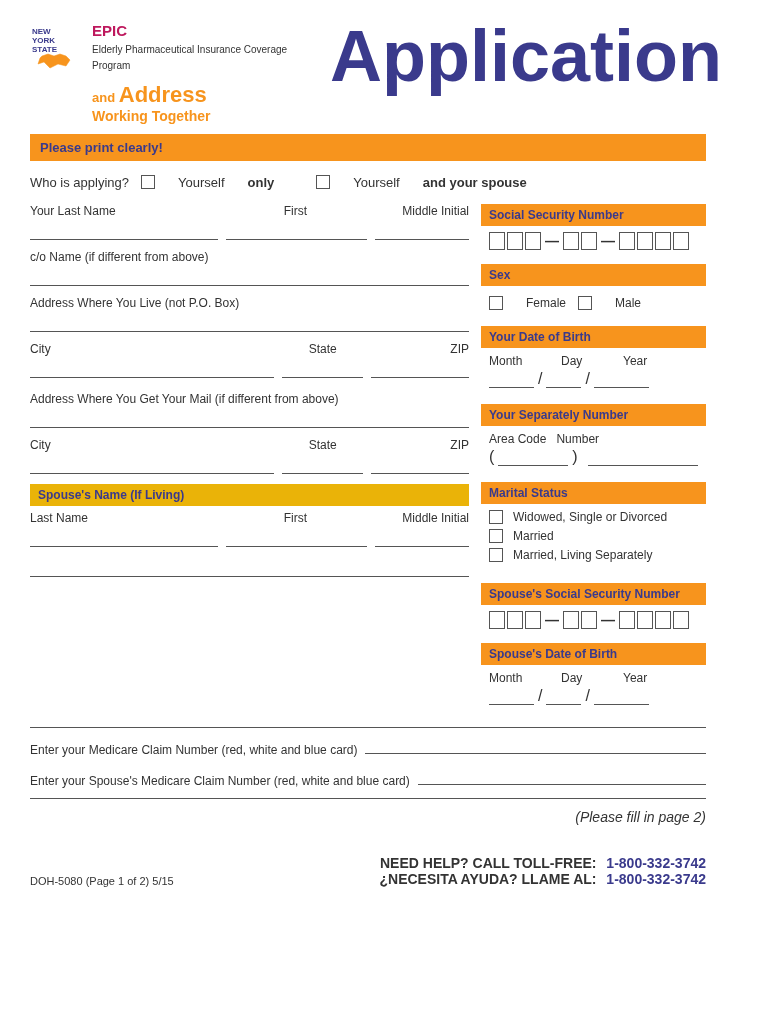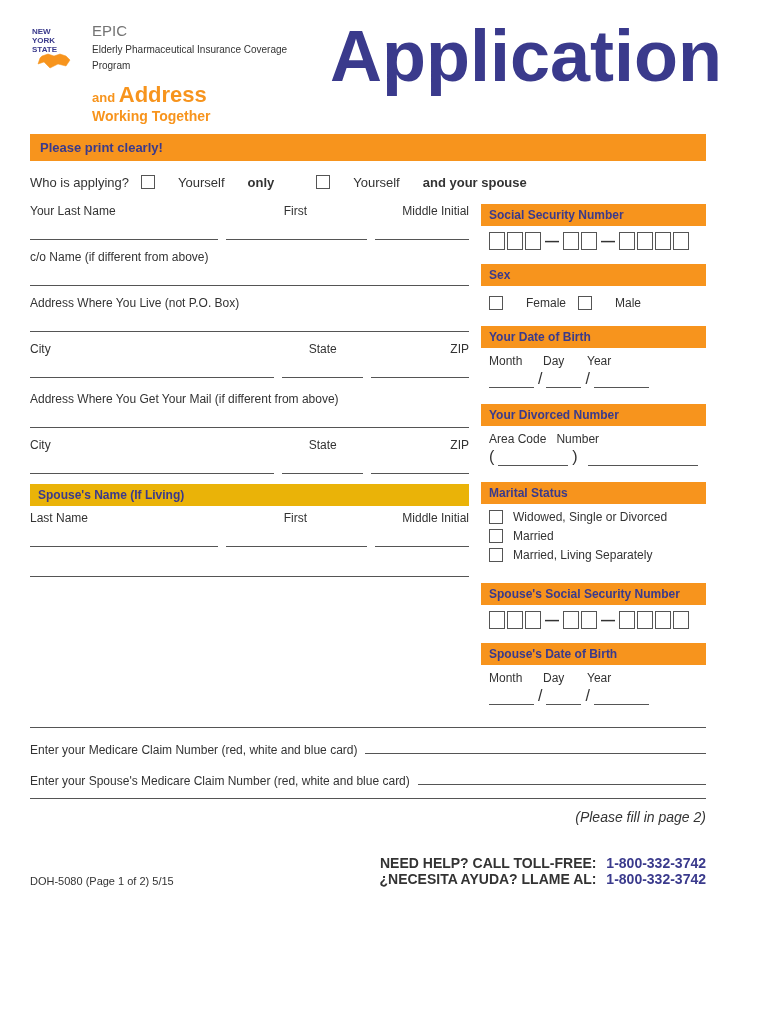--- a/index.html
+++ b/index.html
@@ -36,22 +36,22 @@
       margin-right: 10px;
       flex-shrink: 0;
     }
     .epic-text {
       font-size: 11px;
       color: #333;
       line-height: 1.4;
     }
     .epic-text .epic-title {
       font-size: 15px;
-      font-weight: normal;
-      color: #737373;
+      font-weight: bold;
+      color: #be185d;
     }
     .and-medicare {
       margin-top: 8px;
     }
     .and-word {
       color: #f7941d;
       font-size: 13px;
       font-weight: bold;
     }
     .medicare-word {
@@ -151,21 +151,21 @@
       align-items: center;
       gap: 12px;
       padding: 4px 8px 8px 8px;
       font-size: 12px;
     }
     .dob-section {
       padding: 0 8px 8px 8px;
     }
     .dob-labels {
       display: flex;
-      gap: 4px;
+      gap: 22px;
       font-size: 12px;
       margin-bottom: 2px;
     }
     .dob-labels .dob-month { width: 50px; }
     .dob-labels .dob-day { width: 40px; }
     .dob-labels .dob-year { flex: 1; }
     .dob-lines {
       display: flex;
       align-items: center;
       font-size: 14px;
@@ -458,21 +458,21 @@
             <div class="dob-line-field dob-line-month"></div>
             <span class="dob-slash">/</span>
             <div class="dob-line-field dob-line-day"></div>
             <span class="dob-slash">/</span>
             <div class="dob-line-field dob-line-year"></div>
           </div>
         </div>
       </div>
 
       <div class="right-section">
-        <div class="right-section-header">Your Divorced Number</div>
+        <div class="right-section-header">Your Separately Number</div>
         <div class="phone-section">
           <div class="phone-labels">
             <span>Area Code</span>
             <span>Number</span>
           </div>
           <div class="phone-row">
             <span class="phone-paren">(</span>
             <div class="phone-box-area"></div>
             <span class="phone-paren">)</span>
             <div style="border-bottom:1.5px solid #555; flex:1; height:18px; margin-left:6px;"></div>

